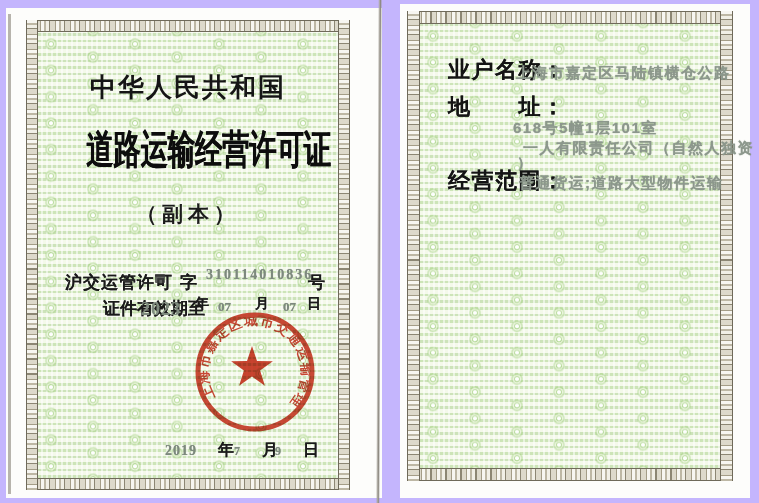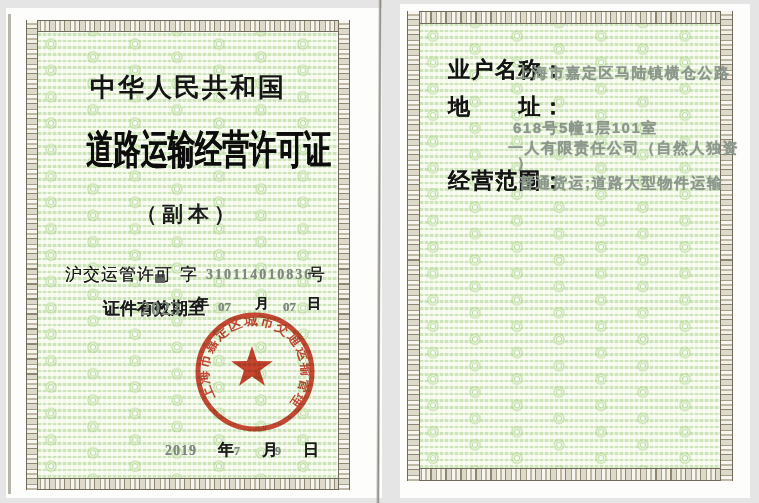--- a/index.html
+++ b/index.html
@@ -1,16 +1,16 @@
 <!DOCTYPE html>
 <html><head>
 <meta charset="utf-8">
 <style>
   html,body{margin:0;padding:0;background:#fff;}
-  .canvas{position:relative;width:759px;height:503px;overflow:hidden;background:#e5e5e5;
+  .canvas{position:relative;width:759px;height:503px;overflow:hidden;background:#c4b5fd;
           font-family:"Liberation Sans",sans-serif;}
   .page{position:absolute;background:#fdfdfb;}
   
   .strip{position:absolute;background-color:#e3e0d5;}
   .strip.h{border-top:1.5px solid #6f6a5a;border-bottom:1.5px solid #6f6a5a;box-sizing:border-box;
     background-image:repeating-linear-gradient(90deg,#f7f6f1 0 3px,#bdb7a4 3px 5px,#f1efe6 5px 8px,#8c8673 8px 9.5px,#ddd9cb 9.5px 14px,#a49d87 14px 15px);}
   .strip.v{border-left:1.5px solid #6f6a5a;border-right:1.5px solid #6f6a5a;box-sizing:border-box;
     background-image:repeating-linear-gradient(180deg,#f7f6f1 0 3px,#bdb7a4 3px 5px,#f1efe6 5px 8px,#8c8673 8px 9.5px,#ddd9cb 9.5px 14px,#a49d87 14px 15px);}
   
   .guilloche{position:absolute;background-color:#f4f9ea;
@@ -27,21 +27,21 @@
   .val{color:#8c978c;font-weight:700;text-shadow:0 0 1.1px rgba(125,140,125,.85);letter-spacing:1.5px;}
   .num{color:#7d897d;font-family:"Liberation Serif",serif;font-weight:700;
        text-shadow:0 0 .8px rgba(125,137,125,.8);}
   
   .country{left:32px;top:62px;width:300px;text-align:center;font-size:26px;font-weight:800;
            letter-spacing:2px;color:#151515;font-family:"Liberation Serif",serif;}
   .title{left:32px;top:114px;width:300px;text-align:center;font-size:40px;font-weight:900;
          color:#0d0d0d;transform:scaleX(.68);transform-origin:50% 50%;text-shadow:.8px 0 #0d0d0d;}
   .subtitle{left:32px;top:192px;width:300px;text-align:center;font-size:21px;font-weight:700;
             letter-spacing:5px;color:#1b1b1b;font-family:"Liberation Serif",serif;}
-  .lbl17{font-size:17px;font-weight:400;}
+  .lbl17{font-size:17px;font-weight:700;margin-top:8px;}
   .lbl13{font-size:17px;font-weight:800;margin-left:36px;}
   .redaction{background:#3c3c3c;opacity:.8;border-radius:1px;}
   .issuer{left:207px;top:395px;font-size:17px;font-weight:800;letter-spacing:3px;color:#111;z-index:3;}
   .seal-svg{position:absolute;left:187px;top:302px;z-index:4;mix-blend-mode:multiply;opacity:.92;}
   
   .flabel{font-size:22px;font-weight:800;letter-spacing:1.5px;color:#141414;text-shadow:0 0 .5px #333;}
   .fvalue{font-size:15px;}
   .seam{position:absolute;left:377px;top:0;width:4px;height:503px;
         background:linear-gradient(90deg,rgba(0,0,0,0),#aaa69e 40%,#8f8b83 60%,rgba(0,0,0,0));
         transform:rotate(.25deg);}
@@ -110,20 +110,20 @@
     <div class="strip v" style="left:320px;top:7px;width:13px;height:470px;"></div>
 
     <div class="guilloche" style="left:20px;top:20px;width:300px;height:444px;"></div>
 
     <span class="abs flabel" style="left:48px;top:51px;">业户名称：</span>
     <span class="abs fvalue val" style="left:116px;top:60px;">上海市嘉定区马陆镇横仓公路</span>
 
     <span class="abs flabel" style="left:48px;top:88px;">地　　址：</span>
     <span class="abs fvalue val" style="left:113px;top:115px;">618号5幢1层101室</span>
 
-    <span class="abs fvalue val" style="left:108px;top:135px;">一人有限责任公司（自然人独资</span>
+    <span class="abs fvalue val" style="left:123px;top:135px;">一人有限责任公司（自然人独资</span>
     <span class="abs fvalue val" style="left:117px;top:150px;">）</span>
 
     <span class="abs flabel" style="left:48px;top:162px;">经营范围：</span>
     <span class="abs fvalue val" style="left:119px;top:170px;">普通货运;道路大型物件运输</span>
   </div>
 
 </div>
 
 </body></html>

